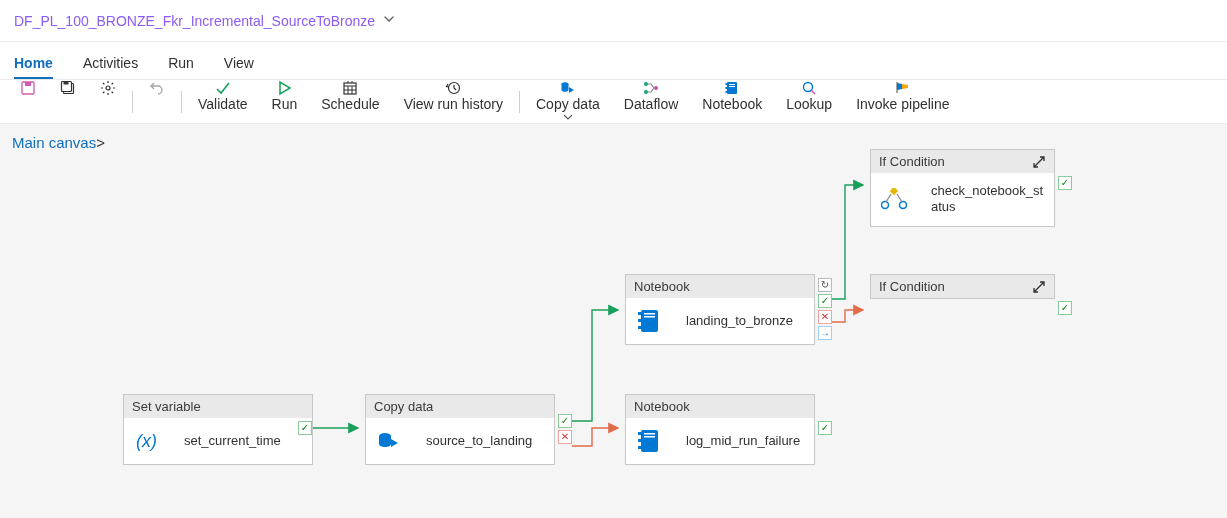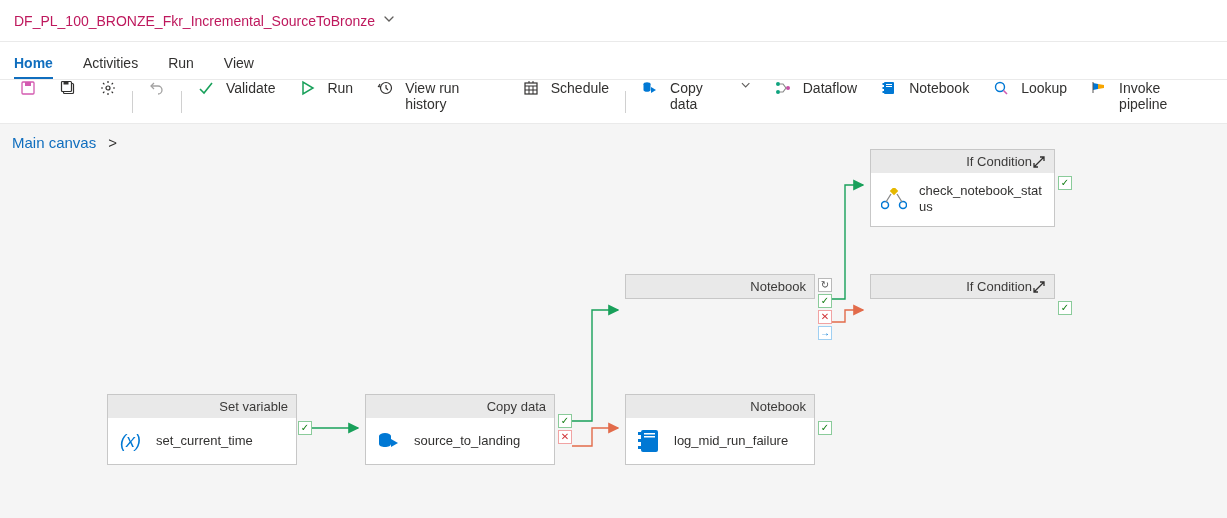--- a/index.html
+++ b/index.html
@@ -1,46 +1,46 @@
 <!DOCTYPE html>
 <html><head>
 <meta charset="utf-8">
 <style>
   * { box-sizing: border-box; margin: 0; padding: 0; font-family: "Segoe UI", Arial, sans-serif; }
   body { width: 1227px; height: 518px; background: #f5f5f5; overflow: hidden; color: #323130; font-size: 13px; }
 
   
   .titlebar { height: 42px; background: #fff; display: flex; align-items: center; padding: 0 14px; border-bottom: 1px solid #eaeaea; }
-  .titlebar .title { font-size: 14px; color: #be185d; }
+  .titlebar .title { font-size: 14px; color: #8b5cf6; }
   .titlebar .chev { margin-left: 8px; color: #323130; }
 
   
   .menurow { height: 38px; background: #fff; display: flex; align-items: flex-end; padding: 0 14px; gap: 30px; border-bottom: 1px solid #eaeaea; }
   .menurow .mitem { font-size: 14px; padding: 0 0 8px 0; cursor: pointer; color: #323130; margin-top: 24px; }
   .menurow .mitem.active { color: #106ebe; border-bottom: 2px solid #106ebe; padding-bottom: 6px; font-weight: 600; }
 
   
   .toolbar { height: 44px; background: #fff; display: flex; align-items: center; padding: 0 8px; gap: 0; border-bottom: 1px solid #eaeaea; }
-  .tbtn { display: flex; align-items: flex-start; gap: 12px; padding: 0 12px; height: 44px; cursor: pointer; font-size: 14px; }
+  .tbtn { display: flex; align-items: center; gap: 0; padding: 0 12px; height: 44px; cursor: pointer; font-size: 14px; flex-direction: column; }
   .tsep { width: 1px; height: 22px; background: #d0d0d0; margin: 0 4px; }
   .tico { width: 16px; height: 16px; display: inline-flex; align-items: center; justify-content: center; }
 
   
   .canvaswrap { position: relative; height: calc(518px - 42px - 38px - 44px); background: #f5f5f5; }
-  .crumb { position: absolute; left: 12px; top: 10px; font-size: 15px; display: flex; align-items: center; gap: 12px; }
+  .crumb { position: absolute; left: 12px; top: 10px; font-size: 15px; display: flex; align-items: center; gap: 0; }
   .crumb .root { color: #106ebe; cursor: pointer; }
   .crumb .sep { color: #323130; }
   .crumb .leaf { background: #fff; padding: 3px 10px; display: flex; align-items: center; gap: 6px; border: 1px solid #e4e4e4; }
   .crumb .leafico svg { vertical-align: middle; }
 
   .canvas { position: absolute; inset: 0; }
 
   .node { position: absolute; width: 190px; background: #fff; border: 1px solid #c7c7c7; font-size: 13px; }
-  .node .hdr { background: #e9e9e9; padding: 4px 8px; display: flex; align-items: center; justify-content: flex-end; color: #3b3a39; font-size: 13px; }
-  .node .body { display: flex; align-items: center; gap: 12px; padding: 10px 10px; min-height: 42px; }
+  .node .hdr { background: #e9e9e9; padding: 4px 8px; display: flex; align-items: center; justify-content: space-between; color: #3b3a39; font-size: 13px; }
+  .node .body { display: flex; align-items: center; gap: 24px; padding: 10px 10px; min-height: 42px; }
   .node .nico { width: 26px; height: 26px; display: flex; align-items: center; justify-content: center; flex: none; }
   .node .nlabel { word-break: break-all; font-size: 13px; line-height: 1.25; }
 
   .expand { width: 14px; height: 14px; }
 
   
   .stat { position: absolute; width: 14px; height: 14px; border: 1px solid #8acb9a; background: #fff; display:flex; align-items:center; justify-content:center; font-size:10px; line-height:1; }
   .stat.ok { color:#107c10; border-color:#8acb9a; }
   .stat.err { color:#d13438; border-color:#f1a3a3; }
   .stat.sk { color:#0078d4; border-color:#9fcff2; }
@@ -120,35 +120,35 @@
     <span class="tico">
       <svg width="16" height="16" viewBox="0 0 16 16">
           <path d="M4 2v12l10-6z" fill="none" stroke="#18a05a" stroke-width="1.5"></path>
         </svg>
     </span>
     <span>Run</span>
   </div>
   <div class="tbtn">
     <span class="tico">
       <svg width="16" height="16" viewBox="0 0 16 16">
+          <rect x="2" y="3" width="12" height="11" fill="none" stroke="#323130" stroke-width="1.2"></rect>
+          <path d="M2 6h12M6 3V1M10 3V1M6 6v8M10 6v8M2 10h12" stroke="#323130" stroke-width="1"></path>
+        </svg>
+    </span>
+    <span>Schedule</span>
+  </div>
+  <div class="tbtn">
+    <span class="tico">
+      <svg width="16" height="16" viewBox="0 0 16 16">
           <circle cx="9" cy="8" r="5.5" fill="none" stroke="#323130" stroke-width="1.2"></circle>
           <path d="M9 5v3l2 2" stroke="#323130" stroke-width="1.2" fill="none"></path>
           <path d="M3 4L1.5 6.5 4 7" fill="none" stroke="#323130" stroke-width="1.2"></path>
         </svg>
     </span>
     <span>View run history</span>
-  </div>
-  <div class="tbtn">
-    <span class="tico">
-      <svg width="16" height="16" viewBox="0 0 16 16">
-          <rect x="2" y="3" width="12" height="11" fill="none" stroke="#323130" stroke-width="1.2"></rect>
-          <path d="M2 6h12M6 3V1M10 3V1M6 6v8M10 6v8M2 10h12" stroke="#323130" stroke-width="1"></path>
-        </svg>
-    </span>
-    <span>Schedule</span>
   </div>
   <div class="tsep"></div>
   <div class="tbtn">
     <span class="tico">
       <svg width="16" height="16" viewBox="0 0 16 16">
           <ellipse cx="5" cy="4" rx="3.5" ry="1.8" fill="#0078d4"></ellipse>
           <path d="M1.5 4v6c0 1 1.6 1.8 3.5 1.8s3.5-.8 3.5-1.8V4" fill="#0078d4"></path>
           <path d="M9 7l5 3-5 3" fill="#0078d4"></path>
         </svg>
     </span>
@@ -224,21 +224,21 @@
 
       <path class="edge-ok" d="M572 297 H592 V186 H618" marker-end="url(#ah-ok)"></path>
 
       <path class="edge-err" d="M572 322 H592 V304 H618" marker-end="url(#ah-err)"></path>
 
       <path class="edge-ok" d="M832 175 H845 V61 H863" marker-end="url(#ah-ok)"></path>
 
       <path class="edge-err" d="M832 198 H845 V186 H863" marker-end="url(#ah-err)"></path>
     </svg>
 
-    <div class="node" style="left:107px; top:270px;">
+    <div class="node" style="left:123px; top:270px;">
       <div class="hdr">
           <span>Set variable</span>
         </div>
       <div class="body">
         <span class="nico">
           <svg width="26" height="26" viewBox="0 0 26 26">
               <text x="2" y="19" font-size="18" font-style="italic" fill="#0078d4">(x)</text>
             </svg>
         </span>
         <span class="nlabel">set_current_time</span>
@@ -258,44 +258,57 @@
               <path d="M15 11l7 4-7 4" fill="#0078d4"></path>
             </svg>
         </span>
         <span class="nlabel">source_to_landing</span>
       </div>
     </div>
     <div class="stat ok" style="left:558px; top:290px;">✓</div>
     <div class="stat err" style="left:558px; top:306px;">✕</div>
 
     <div class="node" style="left:625px; top:150px;">
-      <div class="hdr">
-          <span>Notebook</span>
-        </div>
-    </div>
-    <div class="stat lp" style="left:818px; top:154px;">↻</div>
-    <div class="stat ok" style="left:818px; top:170px;">✓</div>
-    <div class="stat err" style="left:818px; top:186px;">✕</div>
-    <div class="stat sk" style="left:818px; top:202px;">→</div>
-
-    <div class="node" style="left:625px; top:270px;">
       <div class="hdr">
           <span>Notebook</span>
         </div>
       <div class="body">
         <span class="nico">
           <svg width="22" height="24" viewBox="0 0 22 24">
               <rect x="3" y="1" width="17" height="22" rx="2" fill="#0078d4"></rect>
               <rect x="6" y="4" width="11" height="1.5" fill="#fff"></rect>
               <rect x="6" y="7" width="11" height="1.5" fill="#fff"></rect>
               <rect x="0" y="3" width="3" height="3" fill="#0078d4"></rect>
               <rect x="0" y="10" width="3" height="3" fill="#0078d4"></rect>
               <rect x="0" y="17" width="3" height="3" fill="#0078d4"></rect>
             </svg>
         </span>
+        <span class="nlabel">landing_to_bronze</span>
+      </div>
+    </div>
+    <div class="stat lp" style="left:818px; top:154px;">↻</div>
+    <div class="stat ok" style="left:818px; top:170px;">✓</div>
+    <div class="stat err" style="left:818px; top:186px;">✕</div>
+    <div class="stat sk" style="left:818px; top:202px;">→</div>
+
+    <div class="node" style="left:625px; top:270px;">
+      <div class="hdr">
+          <span>Notebook</span>
+        </div>
+      <div class="body">
+        <span class="nico">
+          <svg width="22" height="24" viewBox="0 0 22 24">
+              <rect x="3" y="1" width="17" height="22" rx="2" fill="#0078d4"></rect>
+              <rect x="6" y="4" width="11" height="1.5" fill="#fff"></rect>
+              <rect x="6" y="7" width="11" height="1.5" fill="#fff"></rect>
+              <rect x="0" y="3" width="3" height="3" fill="#0078d4"></rect>
+              <rect x="0" y="10" width="3" height="3" fill="#0078d4"></rect>
+              <rect x="0" y="17" width="3" height="3" fill="#0078d4"></rect>
+            </svg>
+        </span>
         <span class="nlabel">log_mid_run_failure</span>
       </div>
     </div>
     <div class="stat ok" style="left:818px; top:297px;">✓</div>
 
     <div class="node" style="left:870px; top:25px; width:185px;">
       <div class="hdr">
         <span>If Condition</span>
         <span class="expand">
           <svg width="14" height="14" viewBox="0 0 14 14">

